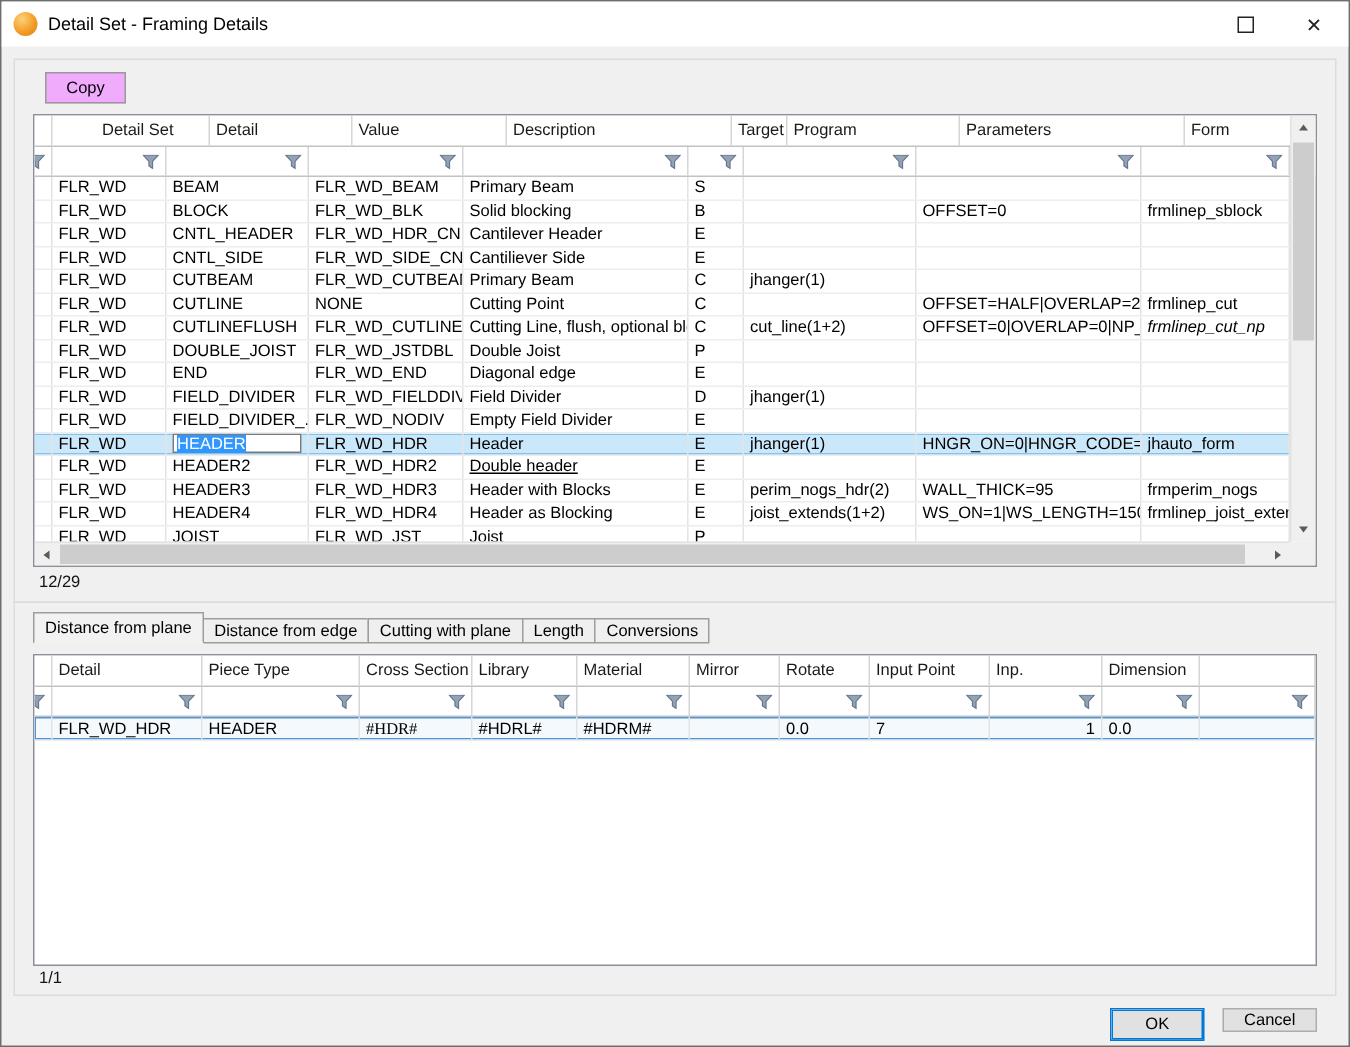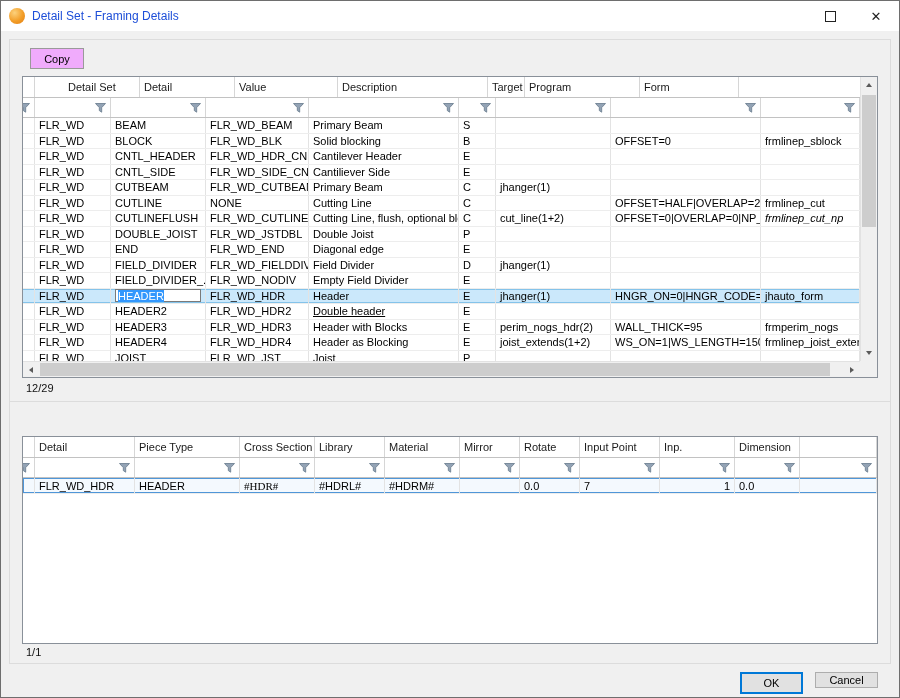--- a/index.html
+++ b/index.html
@@ -5,21 +5,21 @@
   html,body { margin:0; padding:0; background:#9a9a9a; }
   .dialog {
     position:relative; width:900px; height:698px; background:#f0f0f0;
     border:1px solid #6e6e6e; box-sizing:border-box; overflow:hidden;
     font-family:"Liberation Sans", sans-serif; font-size:11px; color:#000;
   }
   
   .titlebar { position:absolute; top:0; left:0; right:0; height:30px; background:#ffffff; display:flex; align-items:center; }
   .app-icon { margin-left:8px; width:16px; height:16px; border-radius:50%;
     background:radial-gradient(circle at 35% 30%, #fcd17c, #f29d27 55%, #e27d12); flex:0 0 auto; }
-  .title-text { margin-left:7px; font-size:12px; color:#1d4ed8; }
+  .title-text { margin-left:7px; font-size:12px; color:#000000; }
   .win-controls { margin-left:auto; display:flex; height:100%; }
   .win-btn { width:46px; height:100%; display:flex; align-items:center; justify-content:center; cursor:default; }
   .max-glyph { width:9px; height:9px; border:1px solid #222; }
   .close-glyph { font-size:13px; line-height:1; color:#222; }
   
   .frame { position:absolute; border:1px solid #dcdcdc; box-sizing:border-box; }
   #frame1 { left:8px; top:38px; width:882px; height:363px; }
   #frame2 { left:8px; top:400px; width:882px; height:263px; }
   
   .btn { position:absolute; display:flex; align-items:center; justify-content:center;
@@ -94,20 +94,21 @@
 
   <div class="grid" id="main-grid">
     <div class="g-header">
         <div class="g-cell g-hcell" style="width: 12px;"></div>
         <div class="g-cell g-hcell" style="width: 76px; margin-left: 29px;">Detail Set</div>
         <div class="g-cell g-hcell" style="width: 95px;">Detail</div>
         <div class="g-cell g-hcell" style="width: 103px;">Value</div>
         <div class="g-cell g-hcell" style="width: 150px;">Description</div>
         <div class="g-cell g-hcell" style="width: 37px;">Target</div>
         <div class="g-cell g-hcell" style="width: 115px;">Program</div>
+        <div class="g-cell g-hcell" style="width: 150px;">Parameters</div>
         <div class="g-cell g-hcell" style="width: 99px;">Form</div>
       </div>
     <div class="g-filter">
         <div class="g-cell g-fcell" style="width: 12px;">
           <span class="funnel">
             <svg width="11" height="10" viewBox="0 0 11 10">
               <path d="M0.5 0.5 H10.5 L6.7 4.6 V9.2 L4.3 7.6 V4.6 Z" fill="#93a3b5" stroke="#66788c" stroke-width="0.8"></path>
             </svg>
           </span>
         </div>
@@ -222,21 +223,21 @@
           <div class="g-cell g-dcell" style="width: 37px;">C</div>
           <div class="g-cell g-dcell" style="width: 115px;">jhanger(1)</div>
           <div class="g-cell g-dcell" style="width: 150px;"></div>
           <div class="g-cell g-dcell" style="width: 99px;"></div>
         </div>
         <div class="g-row" style="height: 15.5px;">
           <div class="g-cell g-dcell" style="width: 12px;"></div>
           <div class="g-cell g-dcell" style="width: 76px;">FLR_WD</div>
           <div class="g-cell g-dcell" style="width: 95px;">CUTLINE</div>
           <div class="g-cell g-dcell" style="width: 103px;">NONE</div>
-          <div class="g-cell g-dcell" style="width: 150px;">Cutting Line</div>
+          <div class="g-cell g-dcell" style="width: 150px;">Cutting Point</div>
           <div class="g-cell g-dcell" style="width: 37px;">C</div>
           <div class="g-cell g-dcell" style="width: 115px;"></div>
           <div class="g-cell g-dcell" style="width: 150px;">OFFSET=HALF|OVERLAP=200</div>
           <div class="g-cell g-dcell" style="width: 99px;">frmlinep_cut</div>
         </div>
         <div class="g-row" style="height: 15.5px;">
           <div class="g-cell g-dcell" style="width: 12px;"></div>
           <div class="g-cell g-dcell" style="width: 76px;">FLR_WD</div>
           <div class="g-cell g-dcell" style="width: 95px;">CUTLINEFLUSH</div>
           <div class="g-cell g-dcell" style="width: 103px;">FLR_WD_CUTLINE2</div>
@@ -366,20 +367,27 @@
       <div class="hthumb"></div>
       <div class="sb-arrow" style="right:0;">
           <span class="tri-right"></span>
         </div>
     </div>
     <div class="corner"></div>
   </div>
 
   <div class="status" id="main-status">12/29</div>
 
+  <div class="tabstrip">
+      <div class="tab active">Distance from plane</div>
+      <div class="tab">Distance from edge</div>
+      <div class="tab">Cutting with plane</div>
+      <div class="tab">Length</div>
+      <div class="tab">Conversions</div>
+    </div>
 
   <div class="grid" id="detail-grid">
     <div class="g-header">
         <div class="g-cell g-hcell" style="width: 12px;"></div>
         <div class="g-cell g-hcell" style="width: 100px;">Detail</div>
         <div class="g-cell g-hcell" style="width: 105px;">Piece Type</div>
         <div class="g-cell g-hcell" style="width: 75px;">Cross Section</div>
         <div class="g-cell g-hcell" style="width: 70px; text-align: right;">Library</div>
         <div class="g-cell g-hcell" style="width: 75px;">Material</div>
         <div class="g-cell g-hcell" style="width: 60px;">Mirror</div>

